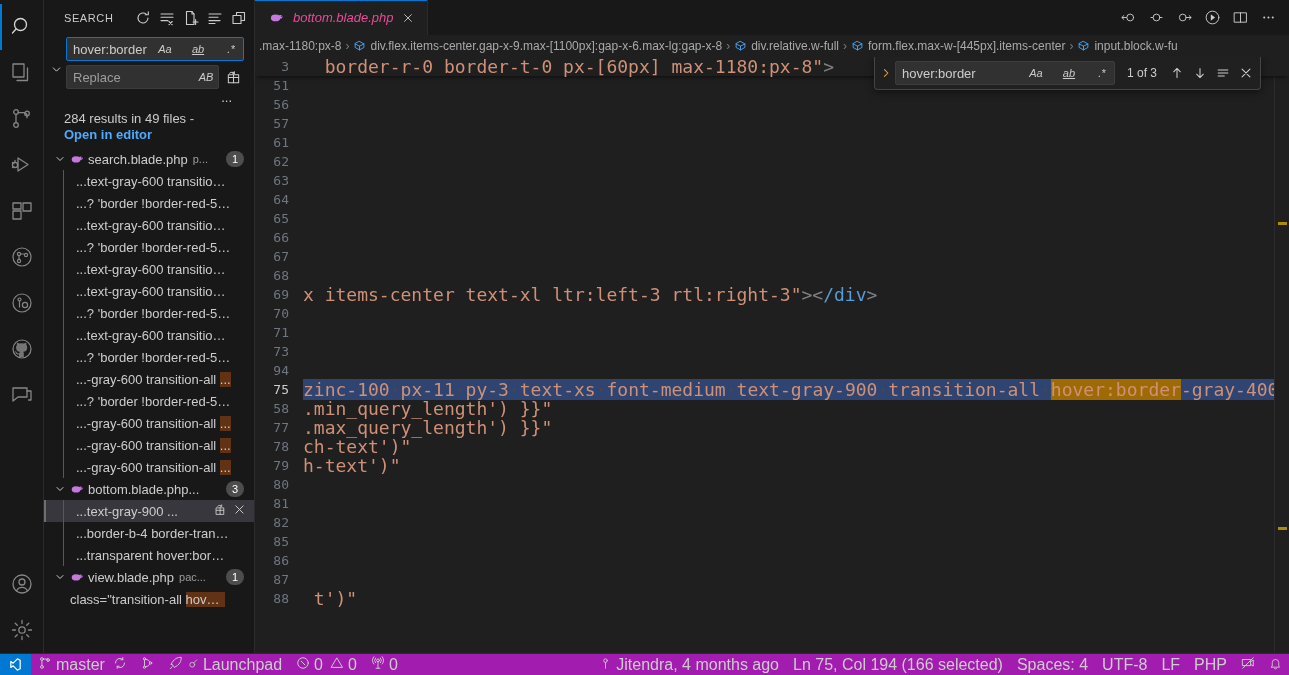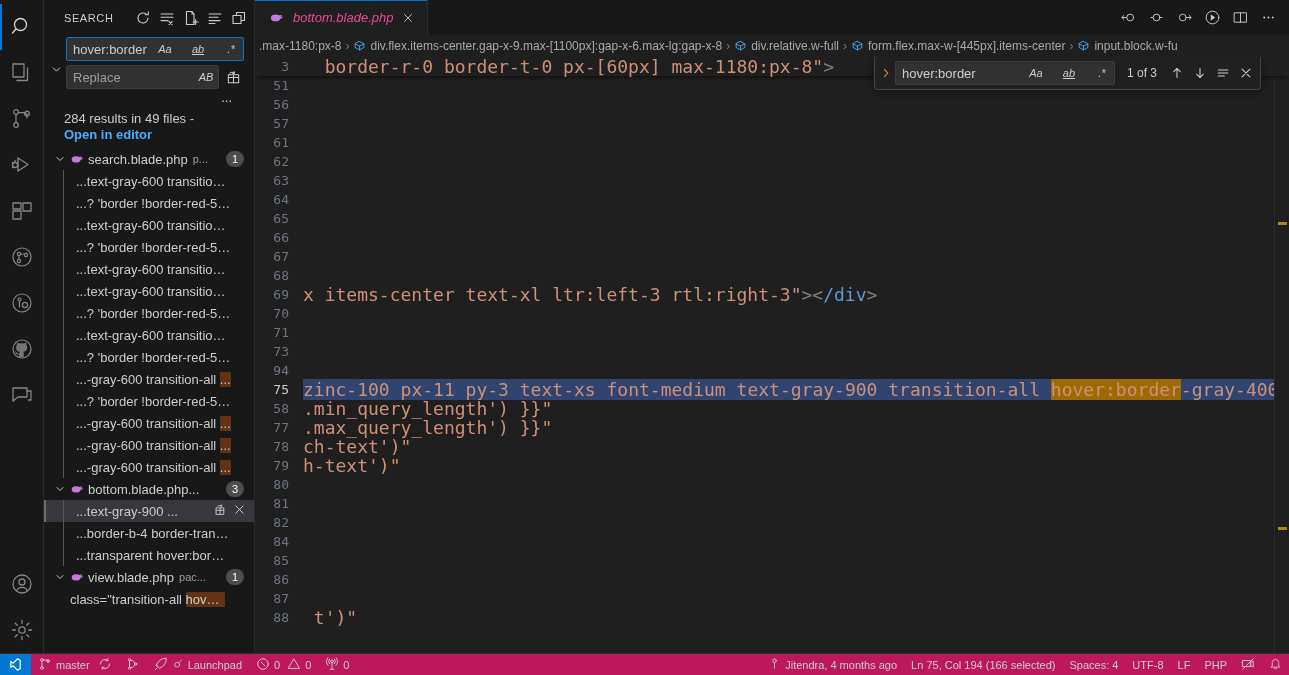--- a/index.html
+++ b/index.html
@@ -164,22 +164,22 @@
   .fw-btn { width: 20px; height: 20px; display:flex; align-items:center; justify-content:center; color:#cccccc; cursor:pointer; border-radius:4px; }
 
   
   .overview { position: absolute; top: 0; right: 0; width: 14px; bottom: 0; background: #1f1f1f; }
   .ov-mark { position: absolute; right: 2px; width: 9px; height: 3px; background: #a0a0a0; }
   .ov-mark.match { background: #b28900; }
   .decoration-line { position:absolute; right:14px; top:0; bottom:0; width:1px; background:#2c2c2c; }
 
   
   .statusbar {
-    height: 22px; background: #be185d; display: flex; align-items: center;
-    font-size: 11px; color: #cccccc; flex-shrink: 0; border-top: 1px solid #2b2b2b;
+    height: 22px; background: #a21caf; display: flex; align-items: center;
+    font-size: 16px; color: #cccccc; flex-shrink: 0; border-top: 1px solid #2b2b2b;
   }
   .sb-remote {
     background: #0078d4; color: #ffffff; height: 22px; padding: 0 8px;
     display: flex; align-items: center; cursor: pointer;
   }
   .st-item { display: flex; align-items: center; gap: 4px; padding: 0 7px; height: 22px; cursor: pointer; white-space: nowrap; }
   .st-spacer { flex: 1; }
   svg { stroke-linecap: round; stroke-linejoin: round; }
 </style>
 </head>
@@ -616,21 +616,20 @@
             <div class="code-line"><span class="ln">73</span><span class="ltext"></span></div>
             <div class="code-line"><span class="ln">94</span><span class="ltext"></span></div>
             <div class="code-line"><span class="ln current">75</span><span class="ltext"><span class="tok-attr sel">zinc-100<span class="ws-dot">·</span>px-11<span class="ws-dot">·</span>py-3<span class="ws-dot">·</span>text-xs<span class="ws-dot">·</span>font-medium<span class="ws-dot">·</span>text-gray-900<span class="ws-dot">·</span>transition-all<span class="ws-dot">·</span></span><span class="tok-attr findmatch">hover:border</span><span class="tok-attr sel">-gray-400<span class="ws-dot">·</span>focus:border-gray-400"</span><span class="caret"></span></span></div>
             <div class="code-line"><span class="ln">58</span><span class="ltext"><span class="tok-attr">.min_query_length') }}"</span></span></div>
             <div class="code-line"><span class="ln">77</span><span class="ltext"><span class="tok-attr">.max_query_length') }}"</span></span></div>
             <div class="code-line"><span class="ln">78</span><span class="ltext"><span class="tok-attr">ch-text')"</span></span></div>
             <div class="code-line"><span class="ln">79</span><span class="ltext"><span class="tok-attr">h-text')"</span></span></div>
             <div class="code-line"><span class="ln">80</span><span class="ltext"></span></div>
             <div class="code-line"><span class="ln">81</span><span class="ltext"></span></div>
             <div class="code-line"><span class="ln">82</span><span class="ltext"></span></div>
-            <div class="code-line"><span class="ln">84</span><span class="ltext"></span></div>
             <div class="code-line"><span class="ln">85</span><span class="ltext"></span></div>
             <div class="code-line"><span class="ln">86</span><span class="ltext"></span></div>
             <div class="code-line"><span class="ln">87</span><span class="ltext"></span></div>
             <div class="code-line"><span class="ln">88</span><span class="ltext"><span class="tok-attr"> t')"</span></span></div>
           </div>
         <div class="sticky" id="sticky-lines">
             <div class="code-line"><span class="ln">3</span><span class="ltext"><span class="tok-attr">  border-r-0 border-t-0 px-[60px] max-1180:px-8"</span><span class="tok-punct">&gt;</span></span></div>
           </div>
 
         <div class="decoration-line"></div>

